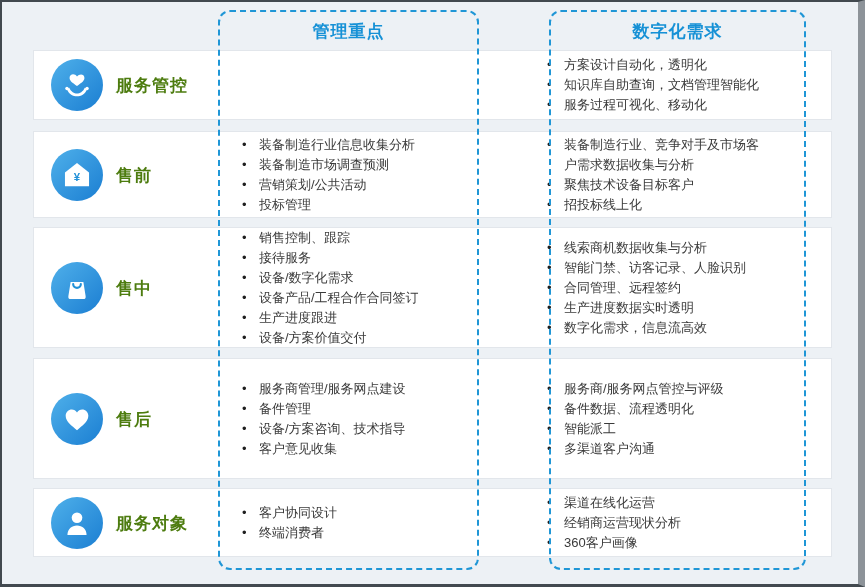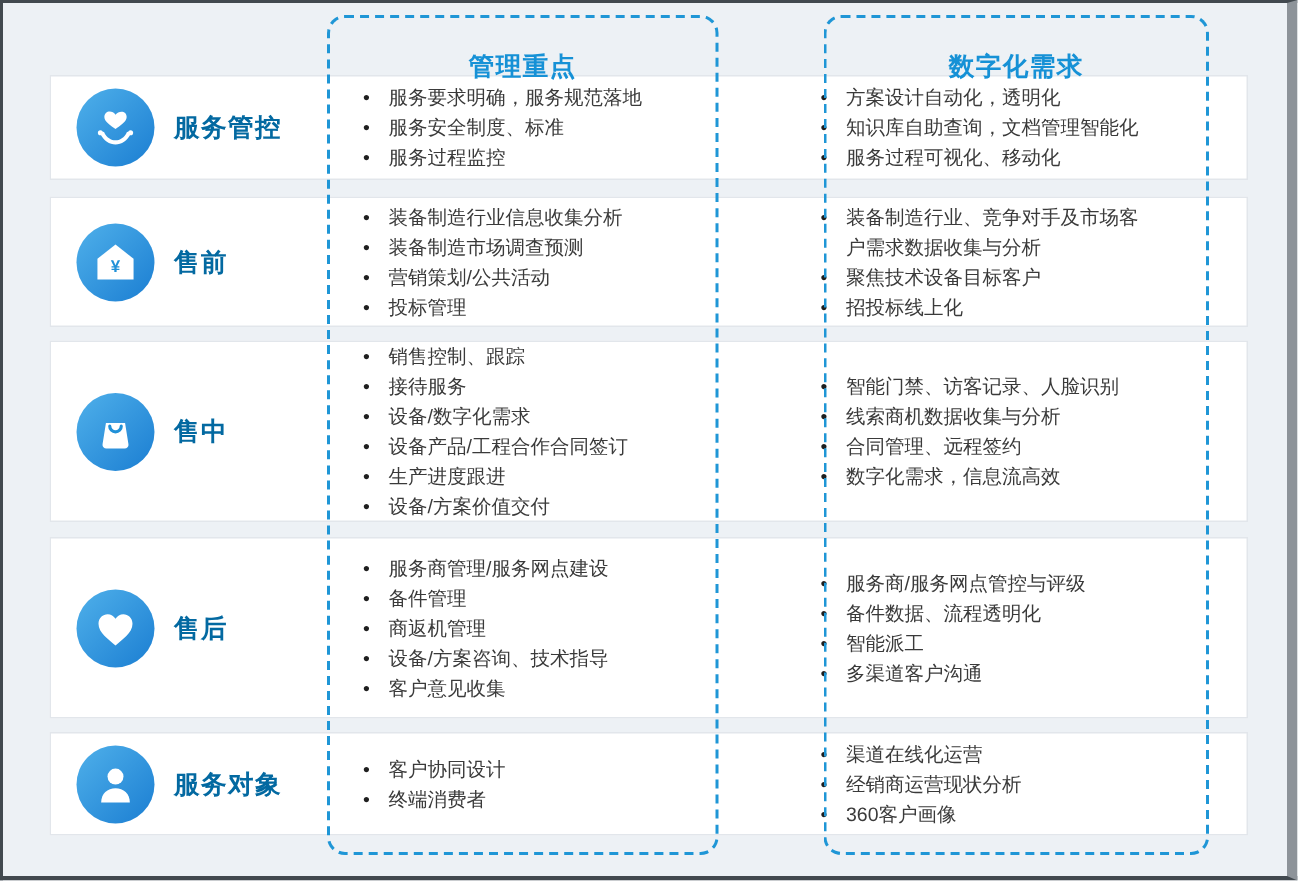--- a/index.html
+++ b/index.html
@@ -27,34 +27,34 @@
   .card-4{top:486px;height:69px;}
   .colbox{
     position:absolute;top:8px;height:560px;
     border:2px dashed #1f96d6;border-radius:12px;
     z-index:2;pointer-events:none;box-sizing:border-box;
     background:transparent;
   }
   .colbox-left{left:216px;width:261px;}
   .colbox-right{left:547px;width:257px;}
   .col-header{
-    text-align:center;margin-top:21px;
+    text-align:center;margin-top:8px;
     font-size:17px;font-weight:bold;color:#1691d6;
     letter-spacing:1px;
   }
   .icon-circle{
     position:absolute;left:17px;top:50%;transform:translateY(-50%);
     width:52px;height:52px;border-radius:50%;
     background:linear-gradient(135deg,#4fb0ea 0%,#1b7ed2 100%);
     display:flex;align-items:center;justify-content:center;
   }
   .icon-circle svg{width:34px;height:34px;display:block;}
   .row-label{
     position:absolute;left:82px;top:50%;transform:translateY(-50%);
-    font-size:17px;font-weight:bold;color:#0369a1;
+    font-size:17px;font-weight:bold;color:#4d7c0f;
     letter-spacing:1px;white-space:nowrap;
   }
   ul.blist{
     position:absolute;top:50%;transform:translateY(-50%);
     margin:0;padding:0;list-style:none;
   }
   ul.blist.mgmt{left:204px;width:238px;}
   ul.blist.digi{left:509px;width:224px;}
   ul.blist li{
     position:relative;padding-left:21px;
@@ -73,25 +73,20 @@
   <div class="card card-0">
     <div class="icon-circle">
       <svg viewBox="0 0 48 48">
         <path fill="#ffffff" d="M24 12c-2.8-4.6-10.5-4.2-10.5 2.2 0 4.6 6.3 8.2 10.5 11.3 4.2-3.1 10.5-6.7 10.5-11.3C34.5 7.8 26.8 8.2 24 12z"></path>
         <path fill="#ffffff" d="M9.5 29.5c3.2 7.5 9 10.5 14.5 10.5s11.3-3 14.5-10.5l-3.6-1.6c-2.5 5.8-6.9 8.1-10.9 8.1s-8.4-2.3-10.9-8.1z"></path>
         <circle cx="9.8" cy="29" r="2.4" fill="#ffffff"></circle>
         <circle cx="38.2" cy="29" r="2.4" fill="#ffffff"></circle>
       </svg>
     </div>
     <div class="row-label">服务管控</div>
-    <ul class="blist mgmt">
-      <li>服务要求明确，服务规范落地</li>
-      <li>服务安全制度、标准</li>
-      <li>服务过程监控</li>
-    </ul>
     <ul class="blist digi">
       <li>方案设计自动化，透明化</li>
       <li>知识库自助查询，文档管理智能化</li>
       <li>服务过程可视化、移动化</li>
     </ul>
   </div>
 
   <div class="card card-1">
     <div class="icon-circle">
       <svg viewBox="0 0 48 48">
@@ -123,38 +118,38 @@
     <div class="row-label">售中</div>
     <ul class="blist mgmt">
       <li>销售控制、跟踪</li>
       <li>接待服务</li>
       <li>设备/数字化需求</li>
       <li>设备产品/工程合作合同签订</li>
       <li>生产进度跟进</li>
       <li>设备/方案价值交付</li>
     </ul>
     <ul class="blist digi">
+      <li>线索商机数据收集与分析</li>
       <li>智能门禁、访客记录、人脸识别</li>
-      <li>线索商机数据收集与分析</li>
       <li>合同管理、远程签约</li>
+      <li>生产进度数据实时透明</li>
       <li>数字化需求，信息流高效</li>
     </ul>
   </div>
 
   <div class="card card-3">
     <div class="icon-circle">
       <svg viewBox="0 0 48 48">
         <path fill="#ffffff" d="M24 40C17.5 34 8 28.2 8 19.5 8 14 12.2 10.5 16.6 10.5c3 0 5.8 1.6 7.4 4.3 1.6-2.7 4.4-4.3 7.4-4.3C35.8 10.5 40 14 40 19.5c0 8.7-9.5 14.5-16 20.5z"></path>
       </svg>
     </div>
     <div class="row-label">售后</div>
     <ul class="blist mgmt">
       <li>服务商管理/服务网点建设</li>
       <li>备件管理</li>
-      <li>商返机管理</li>
       <li>设备/方案咨询、技术指导</li>
       <li>客户意见收集</li>
     </ul>
     <ul class="blist digi">
       <li>服务商/服务网点管控与评级</li>
       <li>备件数据、流程透明化</li>
       <li>智能派工</li>
       <li>多渠道客户沟通</li>
     </ul>
   </div>

